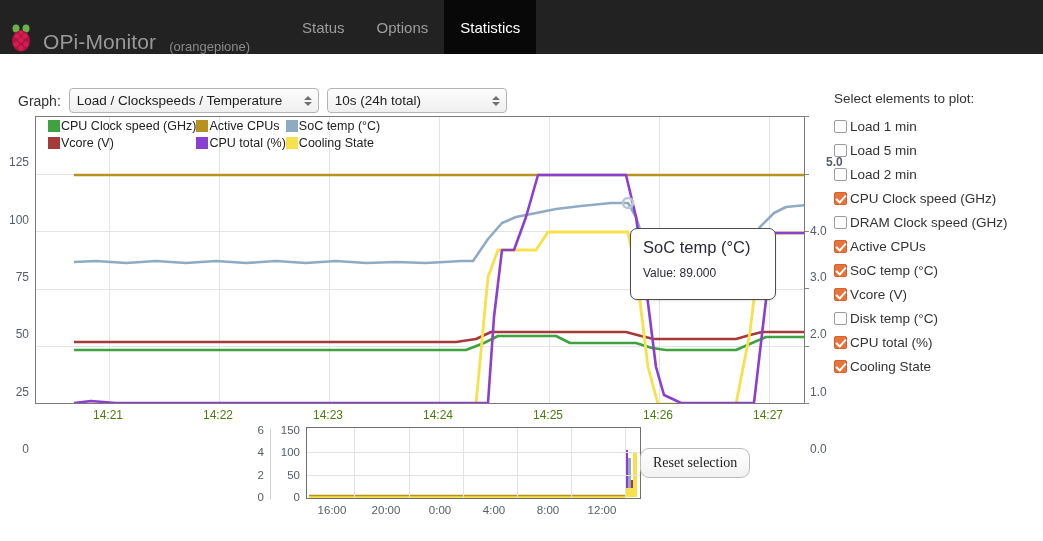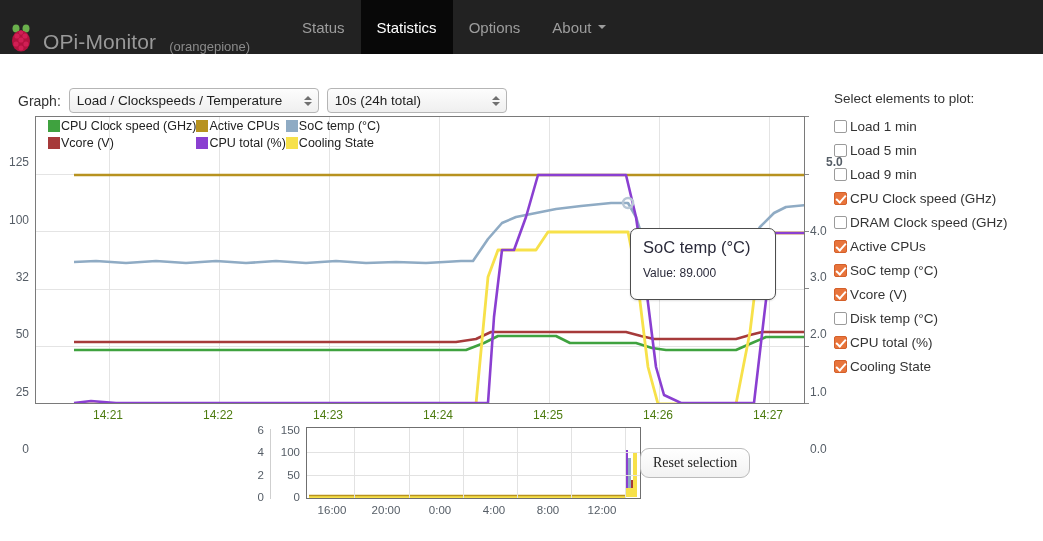--- a/index.html
+++ b/index.html
@@ -266,29 +266,25 @@
         </g>
       </svg>
     </span>
     <span class="brand-text">OPi-Monitor</span>
     <span class="brand-sub">(orangepione)</span>
   </a>
   <div class="nav-items">
     <a class="nav-item">
       <span>Status</span>
     </a>
-    <a class="nav-item active">
-      <span>Statistics</span>
-    </a>
     <a class="nav-item">
       <span>Options</span>
     </a>
-    <a class="nav-item">
-      <span>About</span>
-      <span class="caret"></span>
+    <a class="nav-item active">
+      <span>Statistics</span>
     </a>
   </div>
 </div>
 
 <div class="controls">
   <span class="label">Graph:</span>
   <div class="select-box" id="graph-select">
     <span>Load / Clockspeeds / Temperature</span>
     <span class="arrows">
         <i class="up"></i>
@@ -301,21 +297,21 @@
         <i class="up"></i>
         <i class="dn"></i>
       </span>
   </div>
 </div>
 
 <div class="chart-area">
 
   <div class="ytick-l" style="left:-1px;  top:2px;">125</div>
   <div class="ytick-l" style="left:-1px;  top:60px;">100</div>
-  <div class="ytick-l" style="left:-1px;  top:117px;">32</div>
+  <div class="ytick-l" style="left:-1px;  top:117px;">75</div>
   <div class="ytick-l" style="left:-1px;  top:174px;">50</div>
   <div class="ytick-l" style="left:-1px;  top:232px;">25</div>
   <div class="ytick-l" style="left:-1px;  top:289px;">0</div>
 
   <div class="ytick-r" style="left:826px; top:2px;font-weight:bold;">5.0</div>
   <div class="ytick-r" style="left:810px; top:71px;">4.0</div>
   <div class="ytick-r" style="left:810px; top:117px;">3.0</div>
   <div class="ytick-r" style="left:810px; top:174px;">2.0</div>
   <div class="ytick-r" style="left:810px; top:232px;">1.0</div>
   <div class="ytick-r" style="left:810px; top:289px;">0.0</div>
@@ -461,21 +457,21 @@
   <label class="cb-row">
     <span class="cb"></span>
     <span>Load 1 min</span>
   </label>
   <label class="cb-row">
     <span class="cb"></span>
     <span>Load 5 min</span>
   </label>
   <label class="cb-row">
     <span class="cb"></span>
-    <span>Load 9 min</span>
+    <span>Load 2 min</span>
   </label>
   <label class="cb-row">
     <span class="cb checked"></span>
     <span>CPU Clock speed (GHz)</span>
   </label>
   <label class="cb-row">
     <span class="cb"></span>
     <span>DRAM Clock speed (GHz)</span>
   </label>
   <label class="cb-row">

